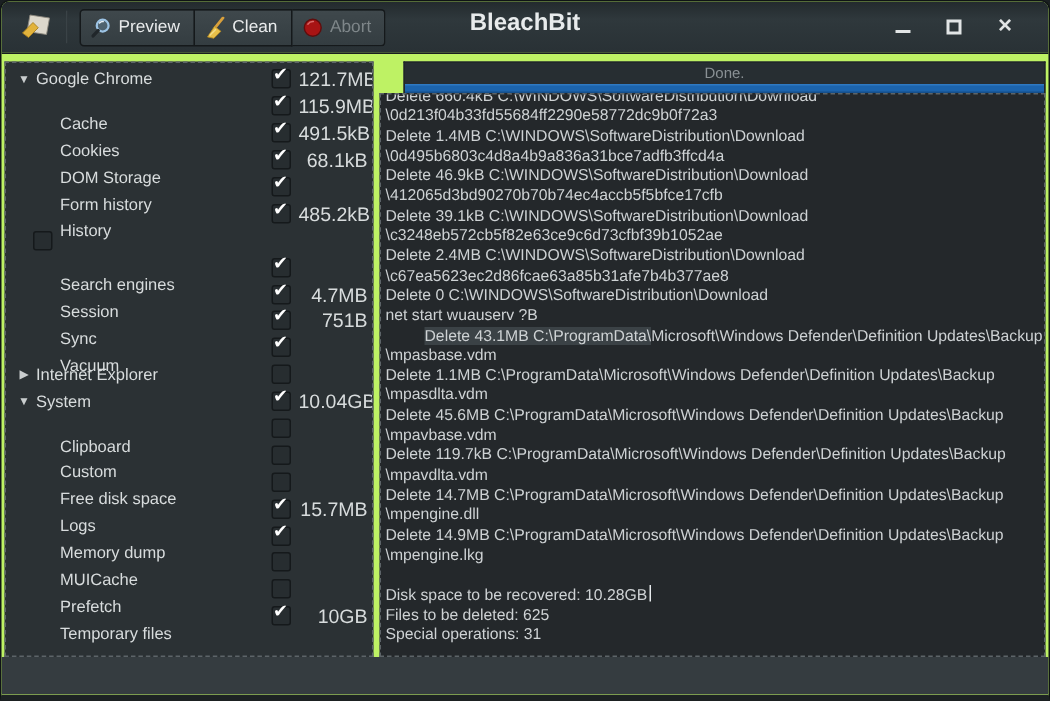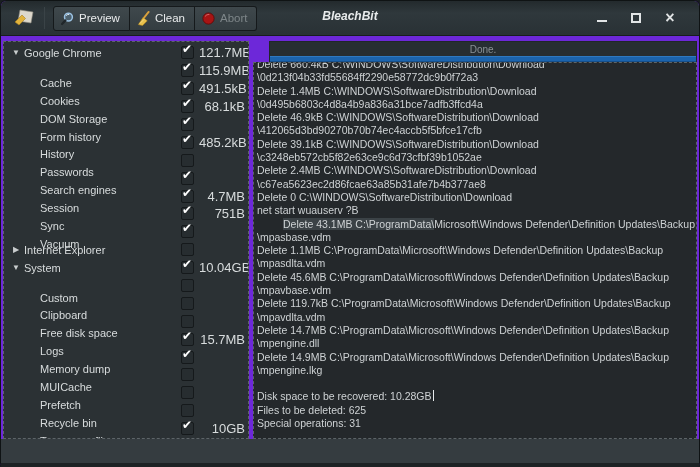--- a/index.html
+++ b/index.html
@@ -1,19 +1,19 @@
 <!DOCTYPE html>
 <html><head>
 <meta charset="utf-8">
 <style>
   * { margin:0; padding:0; box-sizing:border-box; }
   html,body { background:#1a1f21; font-family:"Liberation Sans", sans-serif; }
   .window {
     width:700px; height:467px; display:flex; flex-direction:column;
-    background:#6d28d9; border:1px solid #0f1314; border-bottom:4px solid #1d2224;
+    background:#bef264; border:1px solid #0f1314; border-bottom:4px solid #1d2224;
     border-radius:6px 6px 2px 2px; overflow:hidden; position:relative;
   }
   
   .headerbar {
     height:35px; flex:0 0 35px; position:relative; display:flex; align-items:center;
     background:linear-gradient(#232a2d 0%, #2f383c 35%, #293135 100%);
     border-bottom:1px solid #181d20; padding-left:12px;
   }
   .app-icon { width:22px; height:18px; flex:0 0 22px; }
   .tb-sep { width:1px; height:22px; background:#1e2428; border-right:1px solid #3a4347; margin:0 8px 0 9px; }
@@ -23,21 +23,21 @@
     background:linear-gradient(#3f484c, #343d41); border:1px solid #15191b;
     color:#e9ebec; font-family:"Liberation Sans", sans-serif; font-size:11.5px; cursor:default;
   }
   .tb-btn + .tb-btn { border-left:none; }
   .tb-btn:first-child { border-radius:3px 0 0 3px; }
   .tb-btn:last-child  { border-radius:0 3px 3px 0; }
   .tb-btn.disabled { color:#7e8689; }
   .tb-btn svg { display:block; }
   .hb-title {
     position:absolute; left:50%; top:50%; transform:translate(-50%,-62%);
-    font-size:12px; font-weight:bold; color:#e8ebec; white-space:nowrap;font-style:italic;
+    font-size:16px; font-weight:bold; color:#e8ebec; white-space:nowrap;
   }
   .win-controls { position:absolute; right:12px; top:0; height:100%; display:flex; align-items:center; }
   .wc-btn { width:34px; height:22px; display:flex; align-items:center; justify-content:center;
             background:transparent; border:none; cursor:default; }
   .glyph-min { width:10px; height:2px; background:#e2e5e6; margin-top:5px; }
   .glyph-max { width:10px; height:10px; border:2px solid #e2e5e6; background:transparent; }
   .glyph-close { color:#e2e5e6; font-size:16px; font-weight:bold; line-height:10px; margin-top:-1px; }
   
   .content { display:flex; flex:0 0 402px; padding:5px 2px 0 2px; gap:4px; }
   .tree-panel {
@@ -176,21 +176,20 @@
     <span class="expander"></span>
     <span class="tlabel">History</span>
     <span class="tcheck checked">
             <span class="mark">✔</span>
           </span>
     <span class="tsize">485.2kB</span>
   </div>
 
   <div class="trow lvl1">
     <span class="expander"></span>
-    <span class="tlabel">Passwords</span>
     <span class="tcheck"></span>
     <span class="tsize"></span>
   </div>
 
   <div class="trow lvl1">
     <span class="expander"></span>
     <span class="tlabel">Search engines</span>
     <span class="tcheck checked">
             <span class="mark">✔</span>
           </span>
@@ -235,34 +234,34 @@
     <span class="expander">▼</span>
     <span class="tlabel">System</span>
     <span class="tcheck checked">
             <span class="mark">✔</span>
           </span>
     <span class="tsize">10.04GB</span>
   </div>
 
   <div class="trow lvl1">
     <span class="expander"></span>
+    <span class="tlabel">Clipboard</span>
+    <span class="tcheck"></span>
+    <span class="tsize"></span>
+  </div>
+
+  <div class="trow lvl1">
+    <span class="expander"></span>
     <span class="tlabel">Custom</span>
     <span class="tcheck"></span>
     <span class="tsize"></span>
   </div>
 
   <div class="trow lvl1">
     <span class="expander"></span>
-    <span class="tlabel">Clipboard</span>
-    <span class="tcheck"></span>
-    <span class="tsize"></span>
-  </div>
-
-  <div class="trow lvl1">
-    <span class="expander"></span>
     <span class="tlabel">Free disk space</span>
     <span class="tcheck"></span>
     <span class="tsize"></span>
   </div>
 
   <div class="trow lvl1">
     <span class="expander"></span>
     <span class="tlabel">Logs</span>
     <span class="tcheck checked">
             <span class="mark">✔</span>
@@ -286,26 +285,20 @@
     <span class="tsize"></span>
   </div>
 
   <div class="trow lvl1">
     <span class="expander"></span>
     <span class="tlabel">Prefetch</span>
     <span class="tcheck"></span>
     <span class="tsize"></span>
   </div>
 
-  <div class="trow lvl1">
-    <span class="expander"></span>
-    <span class="tlabel">Recycle bin</span>
-    <span class="tcheck"></span>
-    <span class="tsize"></span>
-  </div>
 
   <div class="trow lvl1">
     <span class="expander"></span>
     <span class="tlabel">Temporary files</span>
     <span class="tcheck checked">
             <span class="mark">✔</span>
           </span>
     <span class="tsize">10GB</span>
   </div>
 </div>

